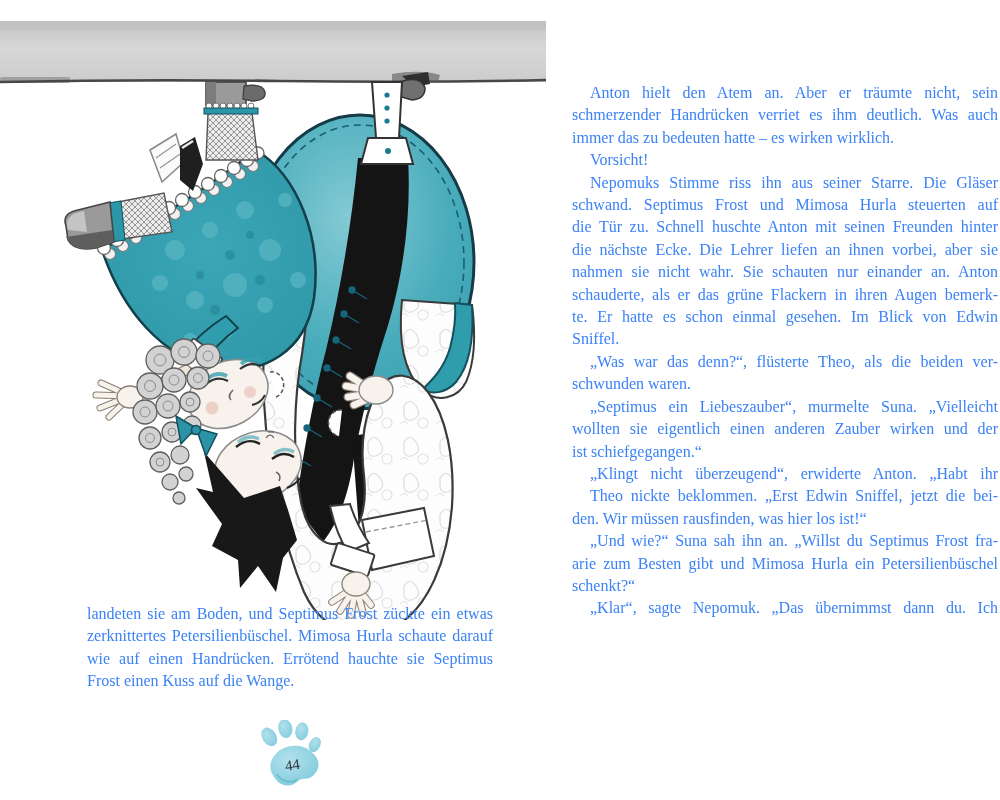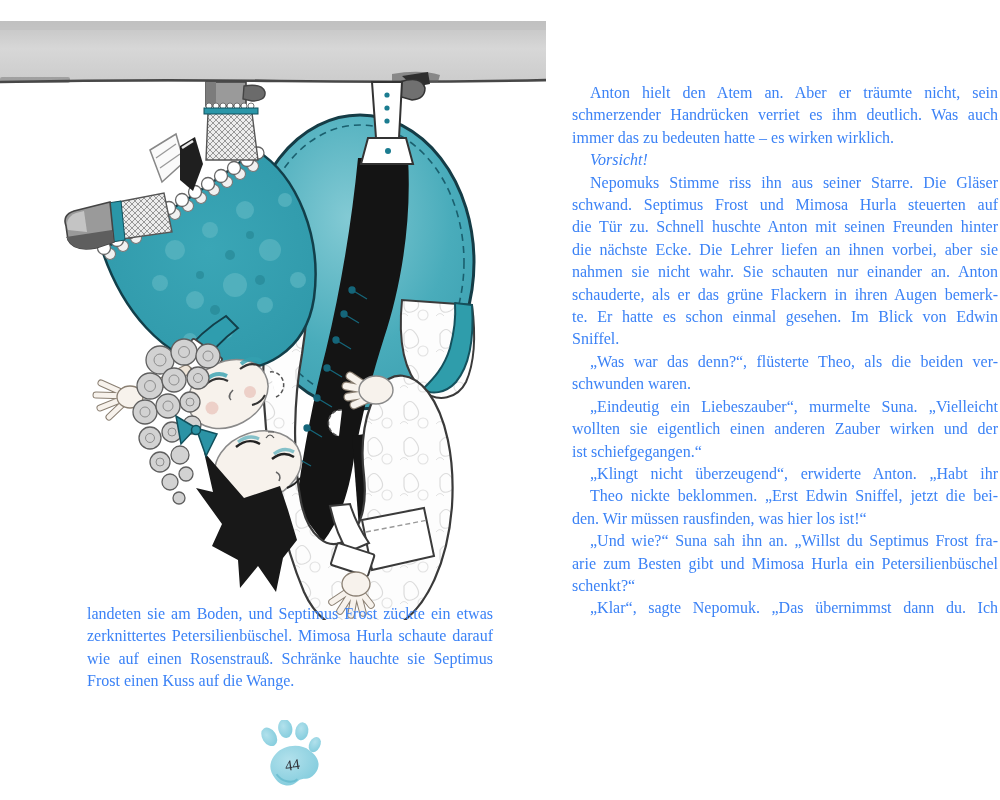--- a/index.html
+++ b/index.html
@@ -13,21 +13,21 @@
   .illustration{position:absolute;left:0;top:0;}
   .textblock{position:absolute;color:#262626;}
   #left-text{left:87px;top:603px;width:406px;}
   #right-text{left:12px;top:82px;width:426px;}
   .text-line{
     display:block;height:22.42px;line-height:22.42px;font-size:16px;
     white-space:nowrap;text-align:left;color:#3b82f6;
   }
   .text-line.justify{text-align:justify;text-align-last:justify;}
   .text-line.indent{text-indent:18px;}
-  .text-line.italic{font-style:italic;}
+  .text-line.italic{}
   .paw{position:absolute;width:70px;height:70px;}
   #paw-left{left:256px;top:720px;}
   .pagenum{font-family:"Liberation Serif",serif;font-size:15px;fill:#30333a;}
 </style>
 </head>
 <body>
 
 <div class="page" id="page-left">
 
   <svg class="illustration" width="560" height="620" viewBox="0 0 560 620" aria-hidden="true">
@@ -290,21 +290,21 @@
         <path d="M196,428 L176,416 L181,444 Z" fill="#2b93a5" stroke="#11505c" stroke-width="1.5"></path>
         <path d="M196,428 L217,434 L206,456 Z" fill="#2b93a5" stroke="#11505c" stroke-width="1.5"></path>
         <circle cx="196" cy="430" r="4.5" fill="#2b93a5" stroke="#11505c" stroke-width="1.5"></circle>
       </g>
     </g>
   </svg>
 
   <div class="textblock" id="left-text">
       <div class="text-line justify">landeten sie am Boden, und Septimus Frost zückte ein etwas</div>
       <div class="text-line justify">zerknittertes Petersilienbüschel. Mimosa Hurla schaute darauf</div>
-      <div class="text-line justify">wie auf einen Rosenstrauß. Schränke hauchte sie Septimus</div>
+      <div class="text-line justify">wie auf einen Handrücken. Errötend hauchte sie Septimus</div>
       <div class="text-line">Frost einen Kuss auf die Wange.</div>
     </div>
 
   <svg class="paw" id="paw-left" viewBox="0 0 70 70">
     <defs>
       <radialGradient id="pawG" cx="0.4" cy="0.35" r="0.85">
         <stop offset="0" stop-color="#b2e1ec"></stop>
           <stop offset="1" stop-color="#7ac8da"></stop>
       </radialGradient>
     </defs>
@@ -330,21 +330,21 @@
       <div class="text-line justify indent">Nepomuks Stimme riss ihn aus seiner Starre. Die Gläser</div>
       <div class="text-line justify">schwand. Septimus Frost und Mimosa Hurla steuerten auf</div>
       <div class="text-line justify">die Tür zu. Schnell huschte Anton mit seinen Freunden hinter</div>
       <div class="text-line justify">die nächste Ecke. Die Lehrer liefen an ihnen vorbei, aber sie</div>
       <div class="text-line justify">nahmen sie nicht wahr. Sie schauten nur einander an. Anton</div>
       <div class="text-line justify">schauderte, als er das grüne Flackern in ihren Augen bemerk-</div>
       <div class="text-line justify">te. Er hatte es schon einmal gesehen. Im Blick von Edwin</div>
       <div class="text-line">Sniffel.</div>
       <div class="text-line justify indent">„Was war das denn?“, flüsterte Theo, als die beiden ver-</div>
       <div class="text-line">schwunden waren.</div>
-      <div class="text-line justify indent">„Eindeutig ein Liebeszauber“, murmelte Suna. „Vielleicht</div>
+      <div class="text-line justify indent">„Septimus ein Liebeszauber“, murmelte Suna. „Vielleicht</div>
       <div class="text-line justify">wollten sie eigentlich einen anderen Zauber wirken und der</div>
       <div class="text-line">ist schiefgegangen.“</div>
       <div class="text-line justify indent">„Klingt nicht überzeugend“, erwiderte Anton. „Habt ihr</div>
       <div class="text-line justify indent">Theo nickte beklommen. „Erst Edwin Sniffel, jetzt die bei-</div>
       <div class="text-line">den. Wir müssen rausfinden, was hier los ist!“</div>
       <div class="text-line justify indent">„Und wie?“ Suna sah ihn an. „Willst du Septimus Frost fra-</div>
       <div class="text-line justify">arie zum Besten gibt und Mimosa Hurla ein Petersilienbüschel</div>
       <div class="text-line">schenkt?“</div>
       <div class="text-line justify indent">„Klar“, sagte Nepomuk. „Das übernimmst dann du. Ich</div>
     </div>

